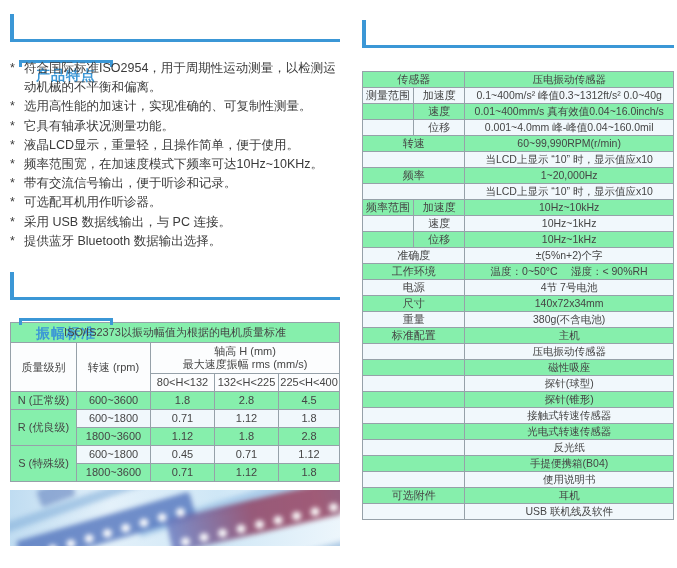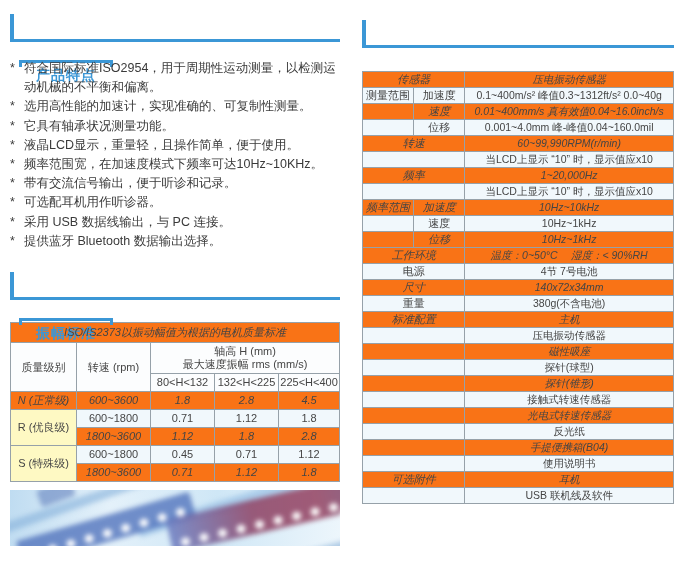--- a/index.html
+++ b/index.html
@@ -19,29 +19,29 @@
 
   
   .features { margin-top:17px; color:#3a3a3a; font-size:12.5px; line-height:19.2px; }
   .feat { display:flex; }
   .feat .star { width:14px; flex:0 0 14px; text-align:left; color:#3a3a3a; }
   .feat .ftext { flex:1; }
 
   
   table { border-collapse:collapse; width:100%; table-layout:fixed; }
   td { border:1px solid #96A1A9; text-align:center; color:#454545; vertical-align:middle; }
-  tr.b td { background:#f97316;font-style:italic; }
+  tr.b td { background:#86efac; }
   tr.w td { background:#F1F8FC; }
 
   
   .amp-wrap { margin-top:22px; }
   .amp td { font-size:11px; padding:2px 1px; line-height:13px; }
   .amp .cap { font-size:11px; padding:3px 0; }
   .amp tr.hdr td { background:#FCFDFE; }
-  .amp td.gspan { background:#fef9c3;margin-left:39px; }
+  .amp td.gspan { background:#86efac;margin-left:39px; }
   .amp .axis-l1, .amp .axis-l2 { display:block; line-height:13px; }
 
   
   .spec-wrap { margin-top:23px; }
   .spec td { font-size:11px; height:14px; padding:1px 2px; line-height:13px; white-space:nowrap; overflow:hidden; }
   .spec td.val { font-size:10.5px; }
 
   
   .amp-head { margin-top:21px; }
 
@@ -256,20 +256,24 @@
         <tr class="w">
               <td class="lbl"></td>
               <td class="sub">速度</td>
               <td class="val">10Hz~1kHz</td>
             </tr>
         <tr class="b">
               <td class="lbl"></td>
               <td class="sub">位移</td>
               <td class="val">10Hz~1kHz</td>
             </tr>
+        <tr class="w">
+              <td class="lbl" colspan="2">准确度</td>
+              <td class="val">±(5%n+2)个字</td>
+            </tr>
         <tr class="b">
               <td class="lbl" colspan="2">工作环境</td>
               <td class="val">温度：0~50°C　 湿度：&lt; 90%RH</td>
             </tr>
         <tr class="w">
               <td class="lbl" colspan="2">电源</td>
               <td class="val">4节 7号电池</td>
             </tr>
         <tr class="b">
               <td class="lbl" colspan="2">尺寸</td>

